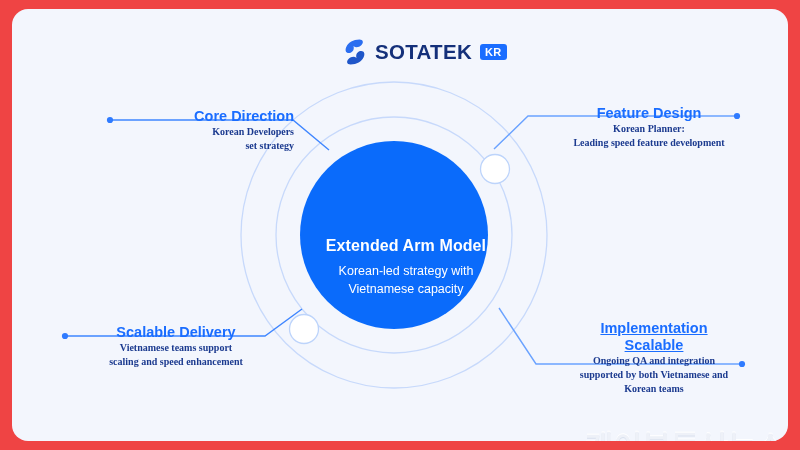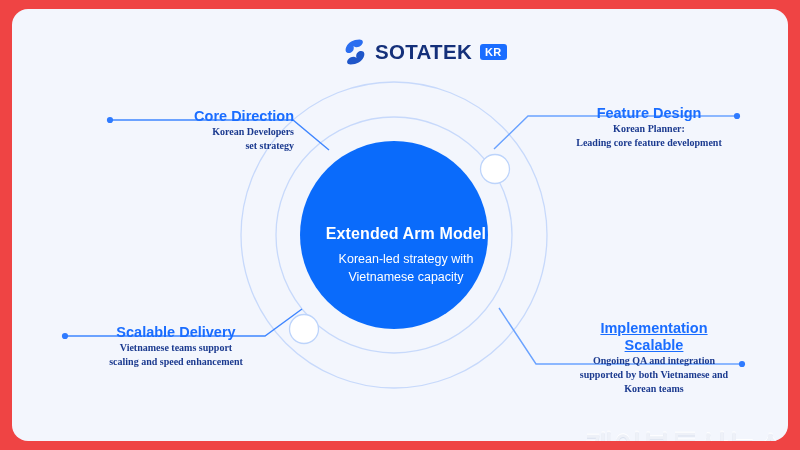--- a/index.html
+++ b/index.html
@@ -103,21 +103,21 @@
   .label-tl { left: 122px; top: 99px; width: 160px; text-align: right; }
   .label-tr { left: 522px; top: 96px; width: 230px; text-align: center; }
   .label-bl { left: 60px;  top: 315px; width: 208px; text-align: center; }
   .label-br { left: 528px; top: 311px; width: 228px; text-align: center; }
   .label-br .title.two-line { white-space: normal; text-decoration: underline; }
 
   
   .center-text {
     position: absolute;
     left: 290px;
-    top: 215px;
+    top: 227px;
     width: 208px;
     text-align: center;
     color: #ffffff;
   }
   .center-title {
     font-size: 16px;
     font-weight: bold;
     letter-spacing: 0.1px;
     line-height: 1.2;
   }
@@ -208,21 +208,21 @@
       <div class="desc">
         <div>Korean Developers</div>
         <div>set strategy</div>
       </div>
     </div>
 
     <div class="label label-tr">
       <div class="title">Feature Design</div>
       <div class="desc">
         <div>Korean Planner:</div>
-        <div>Leading core feature development</div>
+        <div>Leading speed feature development</div>
       </div>
     </div>
 
     <div class="label label-bl">
       <div class="title">Scalable Delivery</div>
       <div class="desc">
         <div>Vietnamese teams support</div>
         <div>scaling and speed enhancement</div>
       </div>
     </div>

